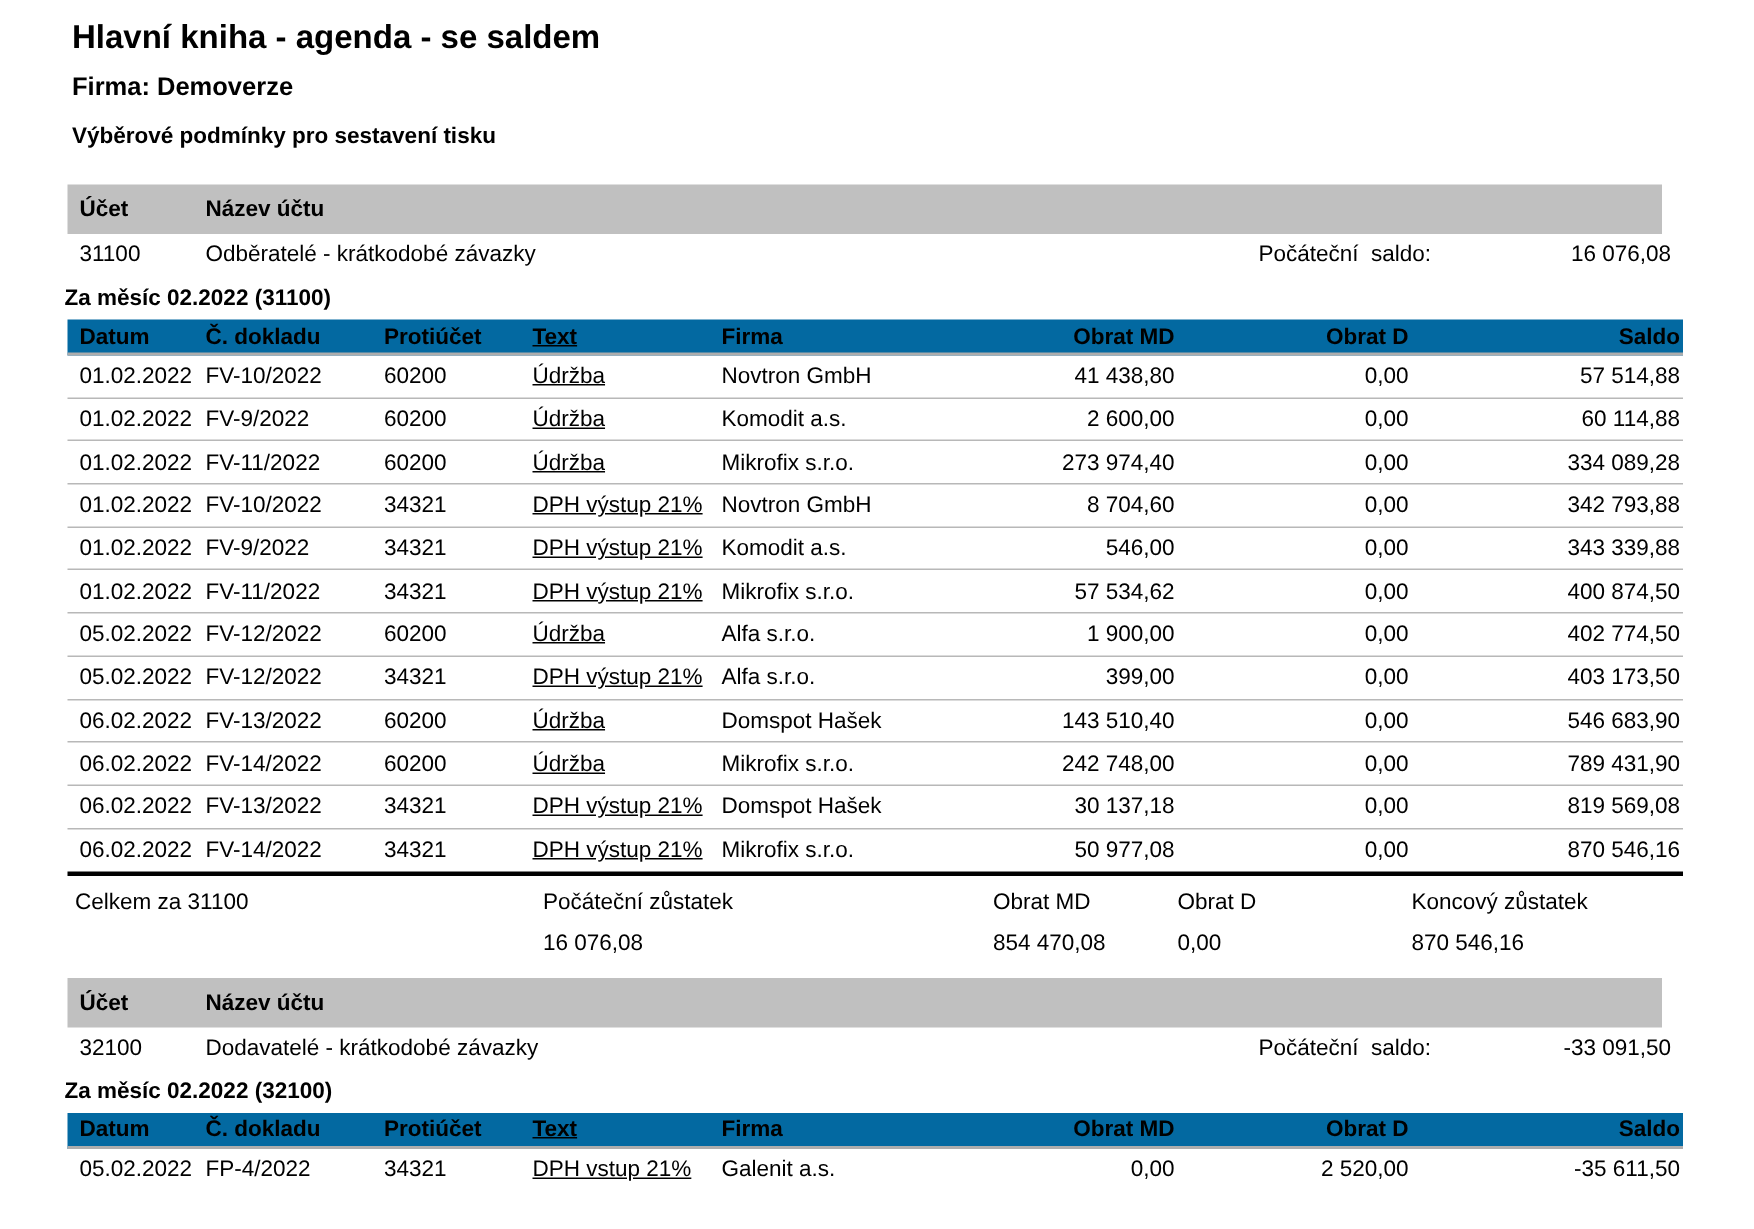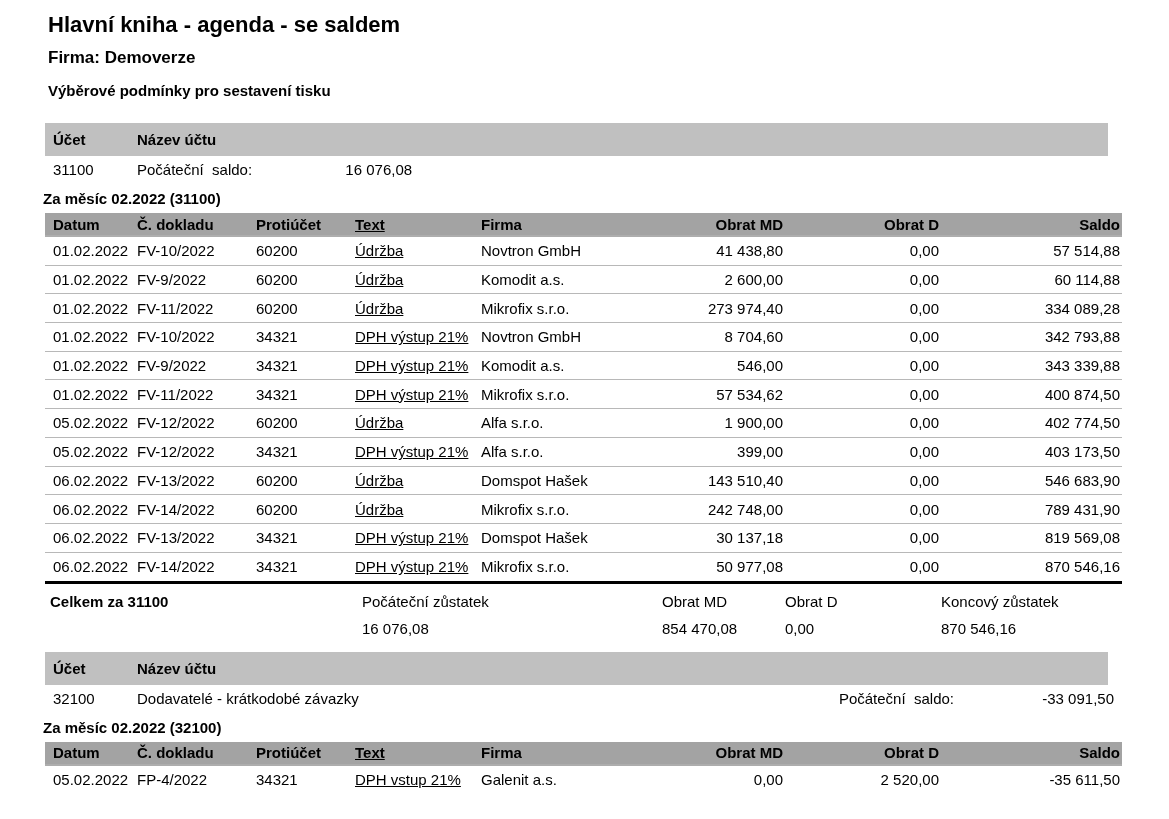--- a/index.html
+++ b/index.html
@@ -28,21 +28,21 @@
   .section + .section .band-gray { margin-top: 9px; }
   .acc-row { display: flex; width: 1077px; padding: 5px 0 4px 0; font-size: 15px; align-items: baseline; }
   .acc-num { width: 92px; padding-left: 8px; }
   .acc-name { flex: 1; }
   .init-label { white-space: pre; }
   .init-val { width: 168px; text-align: right; padding-right: 8px; }
 
   .month-heading { font-size: 15px; font-weight: bold; margin-top: 8px; margin-left: -2px; line-height: 17px; }
 
   .yellow-head {
-    width: 1077px; height: 24px; background: #a3a3a3;
+    width: 1077px; height: 24px; background: #0369a1;
     border-bottom: 2px solid #adadad; margin-top: 6px;
     display: flex; align-items: center; font-weight: bold; font-size: 15px;
   }
   .trow {
     width: 1077px; height: 28.7px; border-bottom: 1px solid #b8b8b8;
     display: flex; align-items: center; font-size: 15px;
   }
   .trow.no-border { border-bottom: none; height: 28px; }
 
   .c0 { width: 92px;  padding-left: 8px; }
@@ -56,38 +56,39 @@
 
   .black-line { width: 1077px; height: 3px; background: #000; }
 
   .totals-labels, .totals-values {
     width: 1077px; display: grid;
     grid-template-columns: 317px 300px 123px 156px 181px;
     font-size: 15px;
   }
   .totals-labels { padding-top: 9px; }
   .totals-values { padding-top: 10px; padding-bottom: 6px; }
-  .t-label { padding-left: 5px; text-align: left; font-weight: bold; }
+  .t-label { padding-left: 5px; text-align: left; }
   .t-cell { padding-right: 2px; }
 </style>
 </head>
 <body>
 
 <div class="page">
   <div class="title">Hlavní kniha - agenda - se saldem</div>
   <div class="company">Firma: Demoverze</div>
   <div class="cond-heading">Výběrové podmínky pro sestavení tisku</div>
   <div id="sections">
       <div class="section">
         <div class="band-gray">
           <div class="c0">Účet</div>
           <div>Název účtu</div>
         </div>
         <div class="acc-row">
           <div class="acc-num">31100</div>
+          <div class="acc-name">Odběratelé - krátkodobé závazky</div>
           <div class="init-label">Počáteční  saldo:</div>
           <div class="init-val">16 076,08</div>
         </div>
         <div class="month-heading">Za měsíc 02.2022 (31100)</div>
         <div class="yellow-head">
           <div class="c0">Datum</div>
           <div class="c1">Č. dokladu</div>
           <div class="c2">Protiúčet</div>
           <div class="c3">Text</div>
           <div class="c4">Firma</div>

